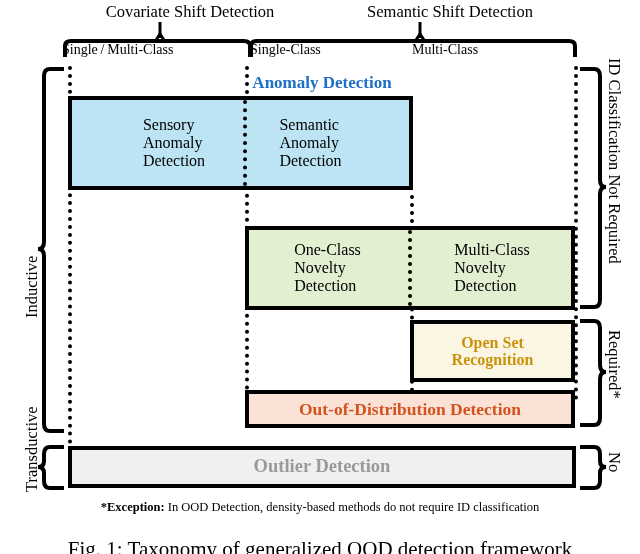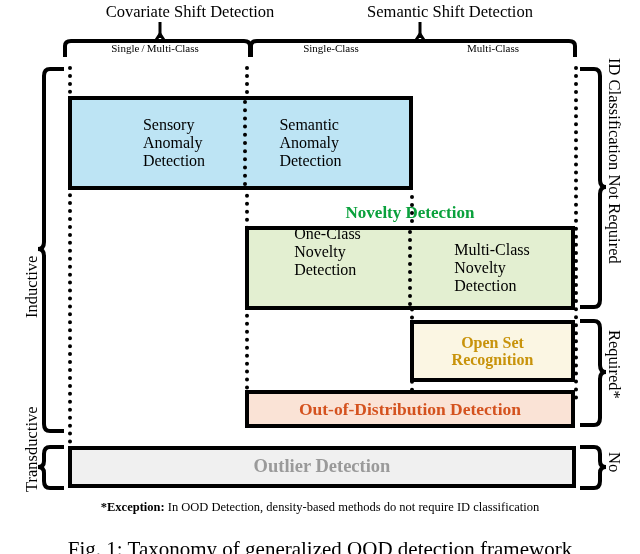--- a/index.html
+++ b/index.html
@@ -8,21 +8,21 @@
 
   .fig{position:absolute;left:0;top:0;width:640px;height:554px;text-decoration:underline;}
 
   
   .abs{position:absolute;box-sizing:border-box;}
 
   
   .toplabel{font-size:16.5px;text-align:center;white-space:nowrap;}
 
   
-  .collabel{font-size:11px;text-align:center;white-space:nowrap;}
+  .collabel{font-size:14px;white-space:nowrap;}
 
   
   .hbrace{position:absolute;}
 
   
   .vdot{position:absolute;width:0;border-left:4px dotted #000;}
 
   
   .box{position:absolute;border:4px solid #000;box-sizing:border-box;
        display:flex;align-items:center;justify-content:center;
@@ -85,20 +85,21 @@
 
   <div class="abs collabel" style="left:62px;top:42px;width:186px;">Single / Multi-Class</div>
   <div class="abs collabel" style="left:250px;top:42px;width:162px;">Single-Class</div>
   <div class="abs collabel" style="left:412px;top:42px;width:162px;">Multi-Class</div>
 
   <div class="vdot" style="left:68px;top:66px;height:378px;"></div>
   <div class="vdot" style="left:245px;top:66px;height:340px;"></div>
   <div class="vdot" style="left:410px;top:195px;height:205px;"></div>
   <div class="vdot" style="left:574px;top:66px;height:334px;"></div>
 
+  <div class="grouptitle blue-t" style="left:68px;top:73px;width:508px;">Anomaly Detection</div>
 
   <div class="box blue" style="left:68px;top:96px;width:345px;height:94px;"></div>
 
   <div class="vdot" style="left:243px;top:100px;height:86px;"></div>
 
   <div class="abs" style="left:72px;top:100px;width:168px;height:86px;
        display:flex;align-items:center;justify-content:center;padding-left:36px;">
     <div class="boxinner">
       <div class="lbl">Sensory</div>
       <div class="lbl">Anomaly</div>
@@ -108,26 +109,25 @@
 
   <div class="abs" style="left:230px;top:100px;width:161px;height:86px;
        display:flex;align-items:center;justify-content:center;">
     <div class="boxinner">
       <div class="lbl">Semantic</div>
       <div class="lbl">Anomaly</div>
       <div class="lbl">Detection</div>
     </div>
   </div>
 
-  <div class="grouptitle green-t" style="left:245px;top:203px;width:330px;">Novelty Detection</div>
 
   <div class="box green" style="left:245px;top:226px;width:330px;height:84px;"></div>
   <div class="vdot" style="left:408px;top:230px;height:76px;"></div>
 
-  <div class="abs" style="left:249px;top:214px;width:157px;height:76px;
+  <div class="abs" style="left:249px;top:230px;width:157px;height:76px;
        display:flex;align-items:center;justify-content:center;">
     <div class="boxinner">
       <div class="lbl">One-Class</div>
       <div class="lbl">Novelty</div>
       <div class="lbl">Detection</div>
     </div>
   </div>
 
   <div class="abs" style="left:413px;top:230px;width:158px;height:76px;
        display:flex;align-items:center;justify-content:center;">

